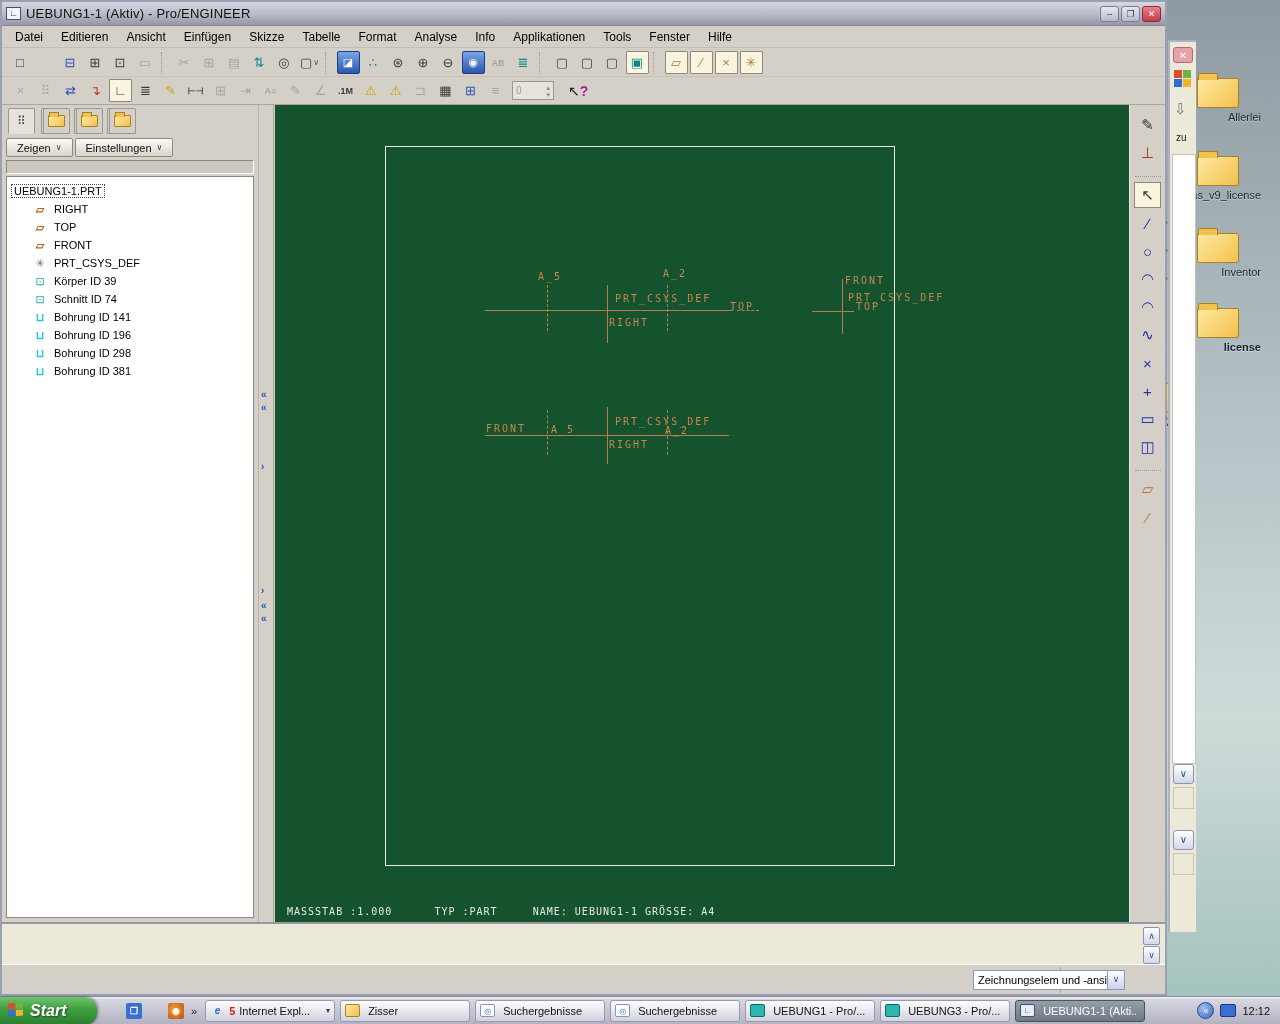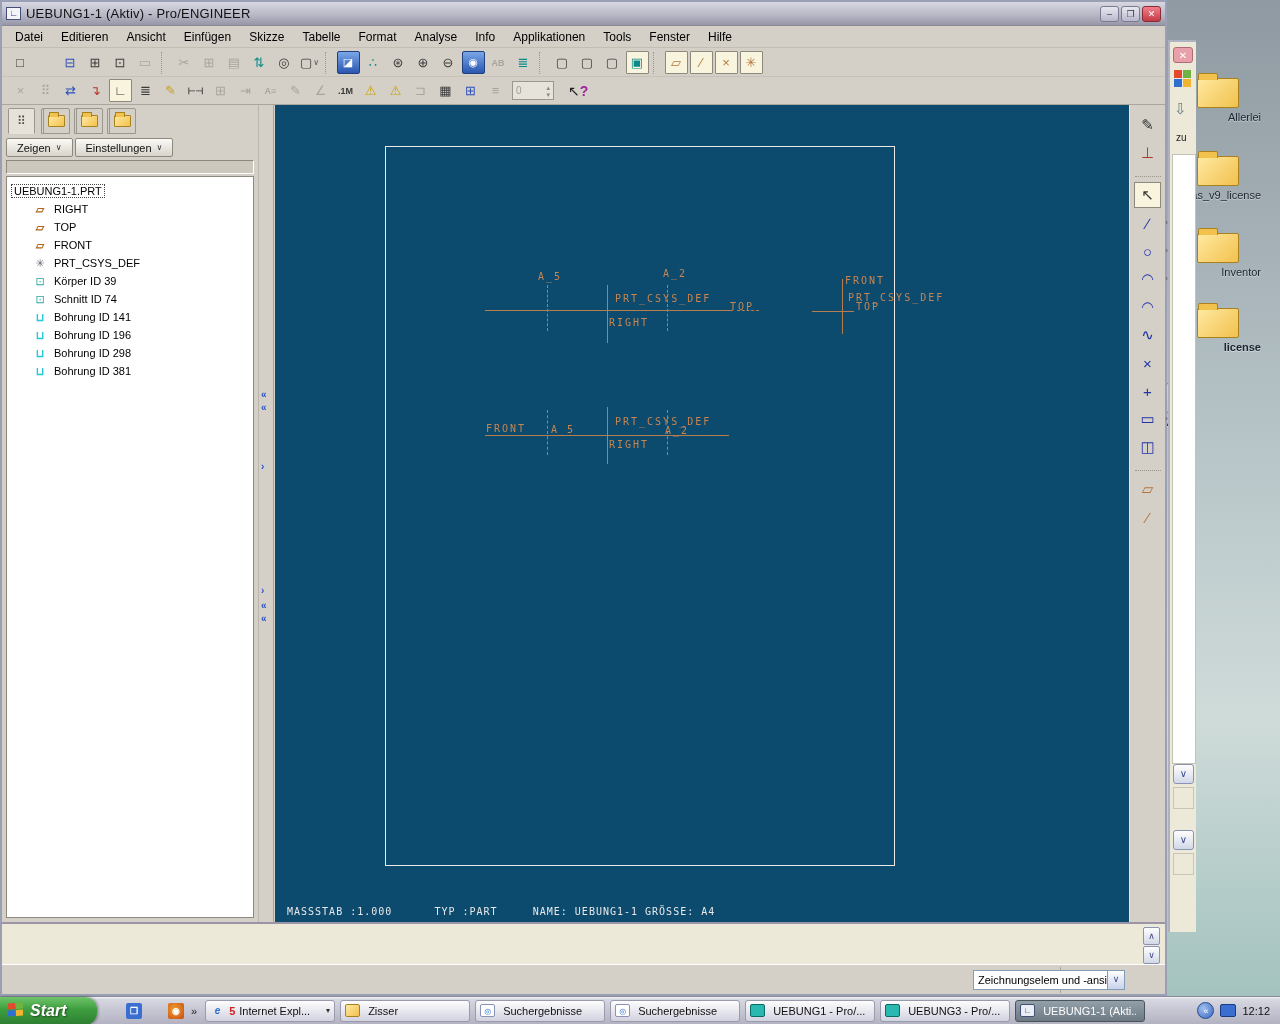--- a/index.html
+++ b/index.html
@@ -97,21 +97,21 @@
   .ti.datum-plane-icon::before { content:"▱"; color:#b06820; font-weight:bold; }
   .ti.csys-icon::before { content:"✳"; color:#6a6f7a; }
   .ti.body-icon::before { content:"⊡"; color:#2aa8a0; }
   .ti.cut-feature-icon::before { content:"⊡"; color:#2aa8a0; }
   .ti.hole-icon::before { content:"⊔"; color:#28c8d8; font-weight:bold; }
 
   .splitter { position:absolute; left:256px; top:0; width:16px; height:817px; background:#d4d0c8;
     border-left:1px solid #bab6ac; border-right:1px solid #aaa69c; }
   .splitter span { position:absolute; left:2px; color:#2a50c8; font-size:10px; font-weight:bold; }
 
-  .canvas { position:absolute; left:273px; top:0; width:854px; height:817px; background:#0c4a6e; overflow:hidden; }
+  .canvas { position:absolute; left:273px; top:0; width:854px; height:817px; background:#14532d; overflow:hidden; }
   .page-border { position:absolute; left:110px; top:41px; width:510px; height:720px; border:1px solid #e9e9e9; }
   .dline { position:absolute; background:#b97c4e; }
   .dline.dash { background:none; }
   .dline.dash.v { border-left:1px dashed #b97c4e; width:0; }
   .dline.dash.h { border-top:1px dashed #b97c4e; height:0; }
   .dlbl { position:absolute; color:#c8854f; font-family:"DejaVu Sans Mono", monospace; font-size:10px; letter-spacing:2px; white-space:nowrap; }
   .draw-status { position:absolute; left:12px; top:801px; color:#e8e8e8;
     font-family:"DejaVu Sans Mono", monospace; font-size:10px; letter-spacing:1px; white-space:pre; }
 
   .right-tools { position:absolute; left:1127px; top:0; width:36px; height:817px; background:#d4d0c8;

